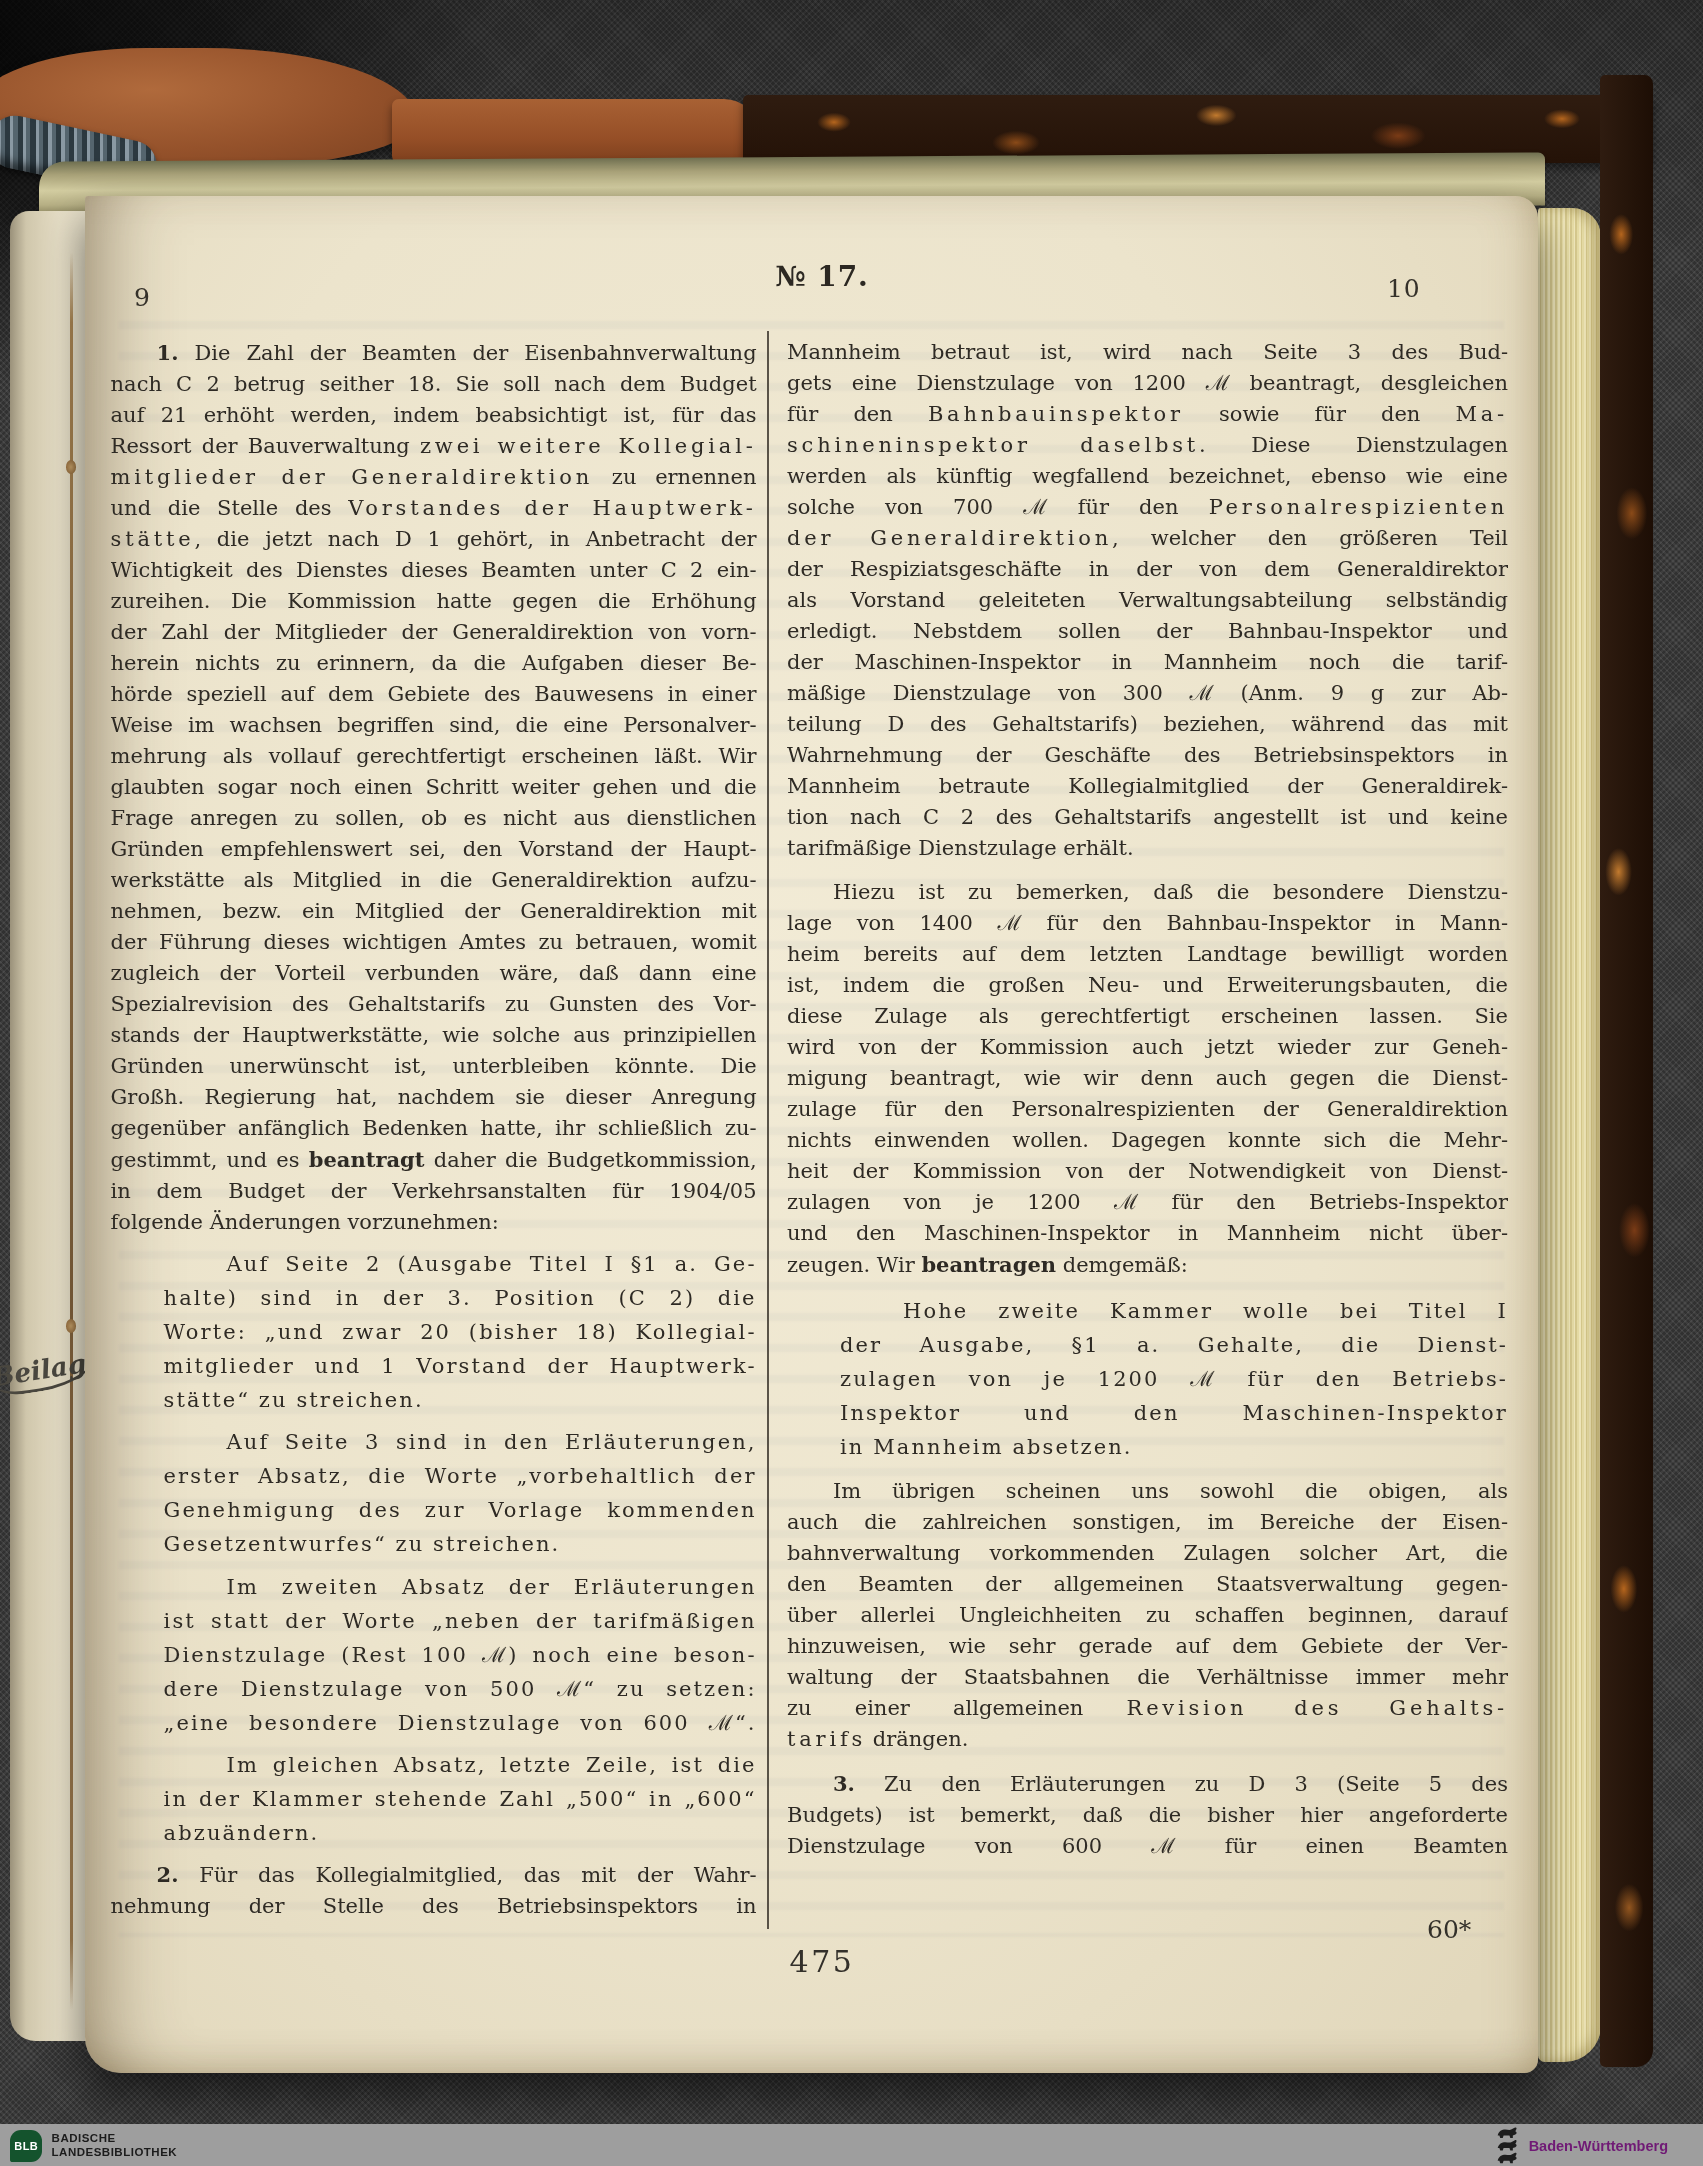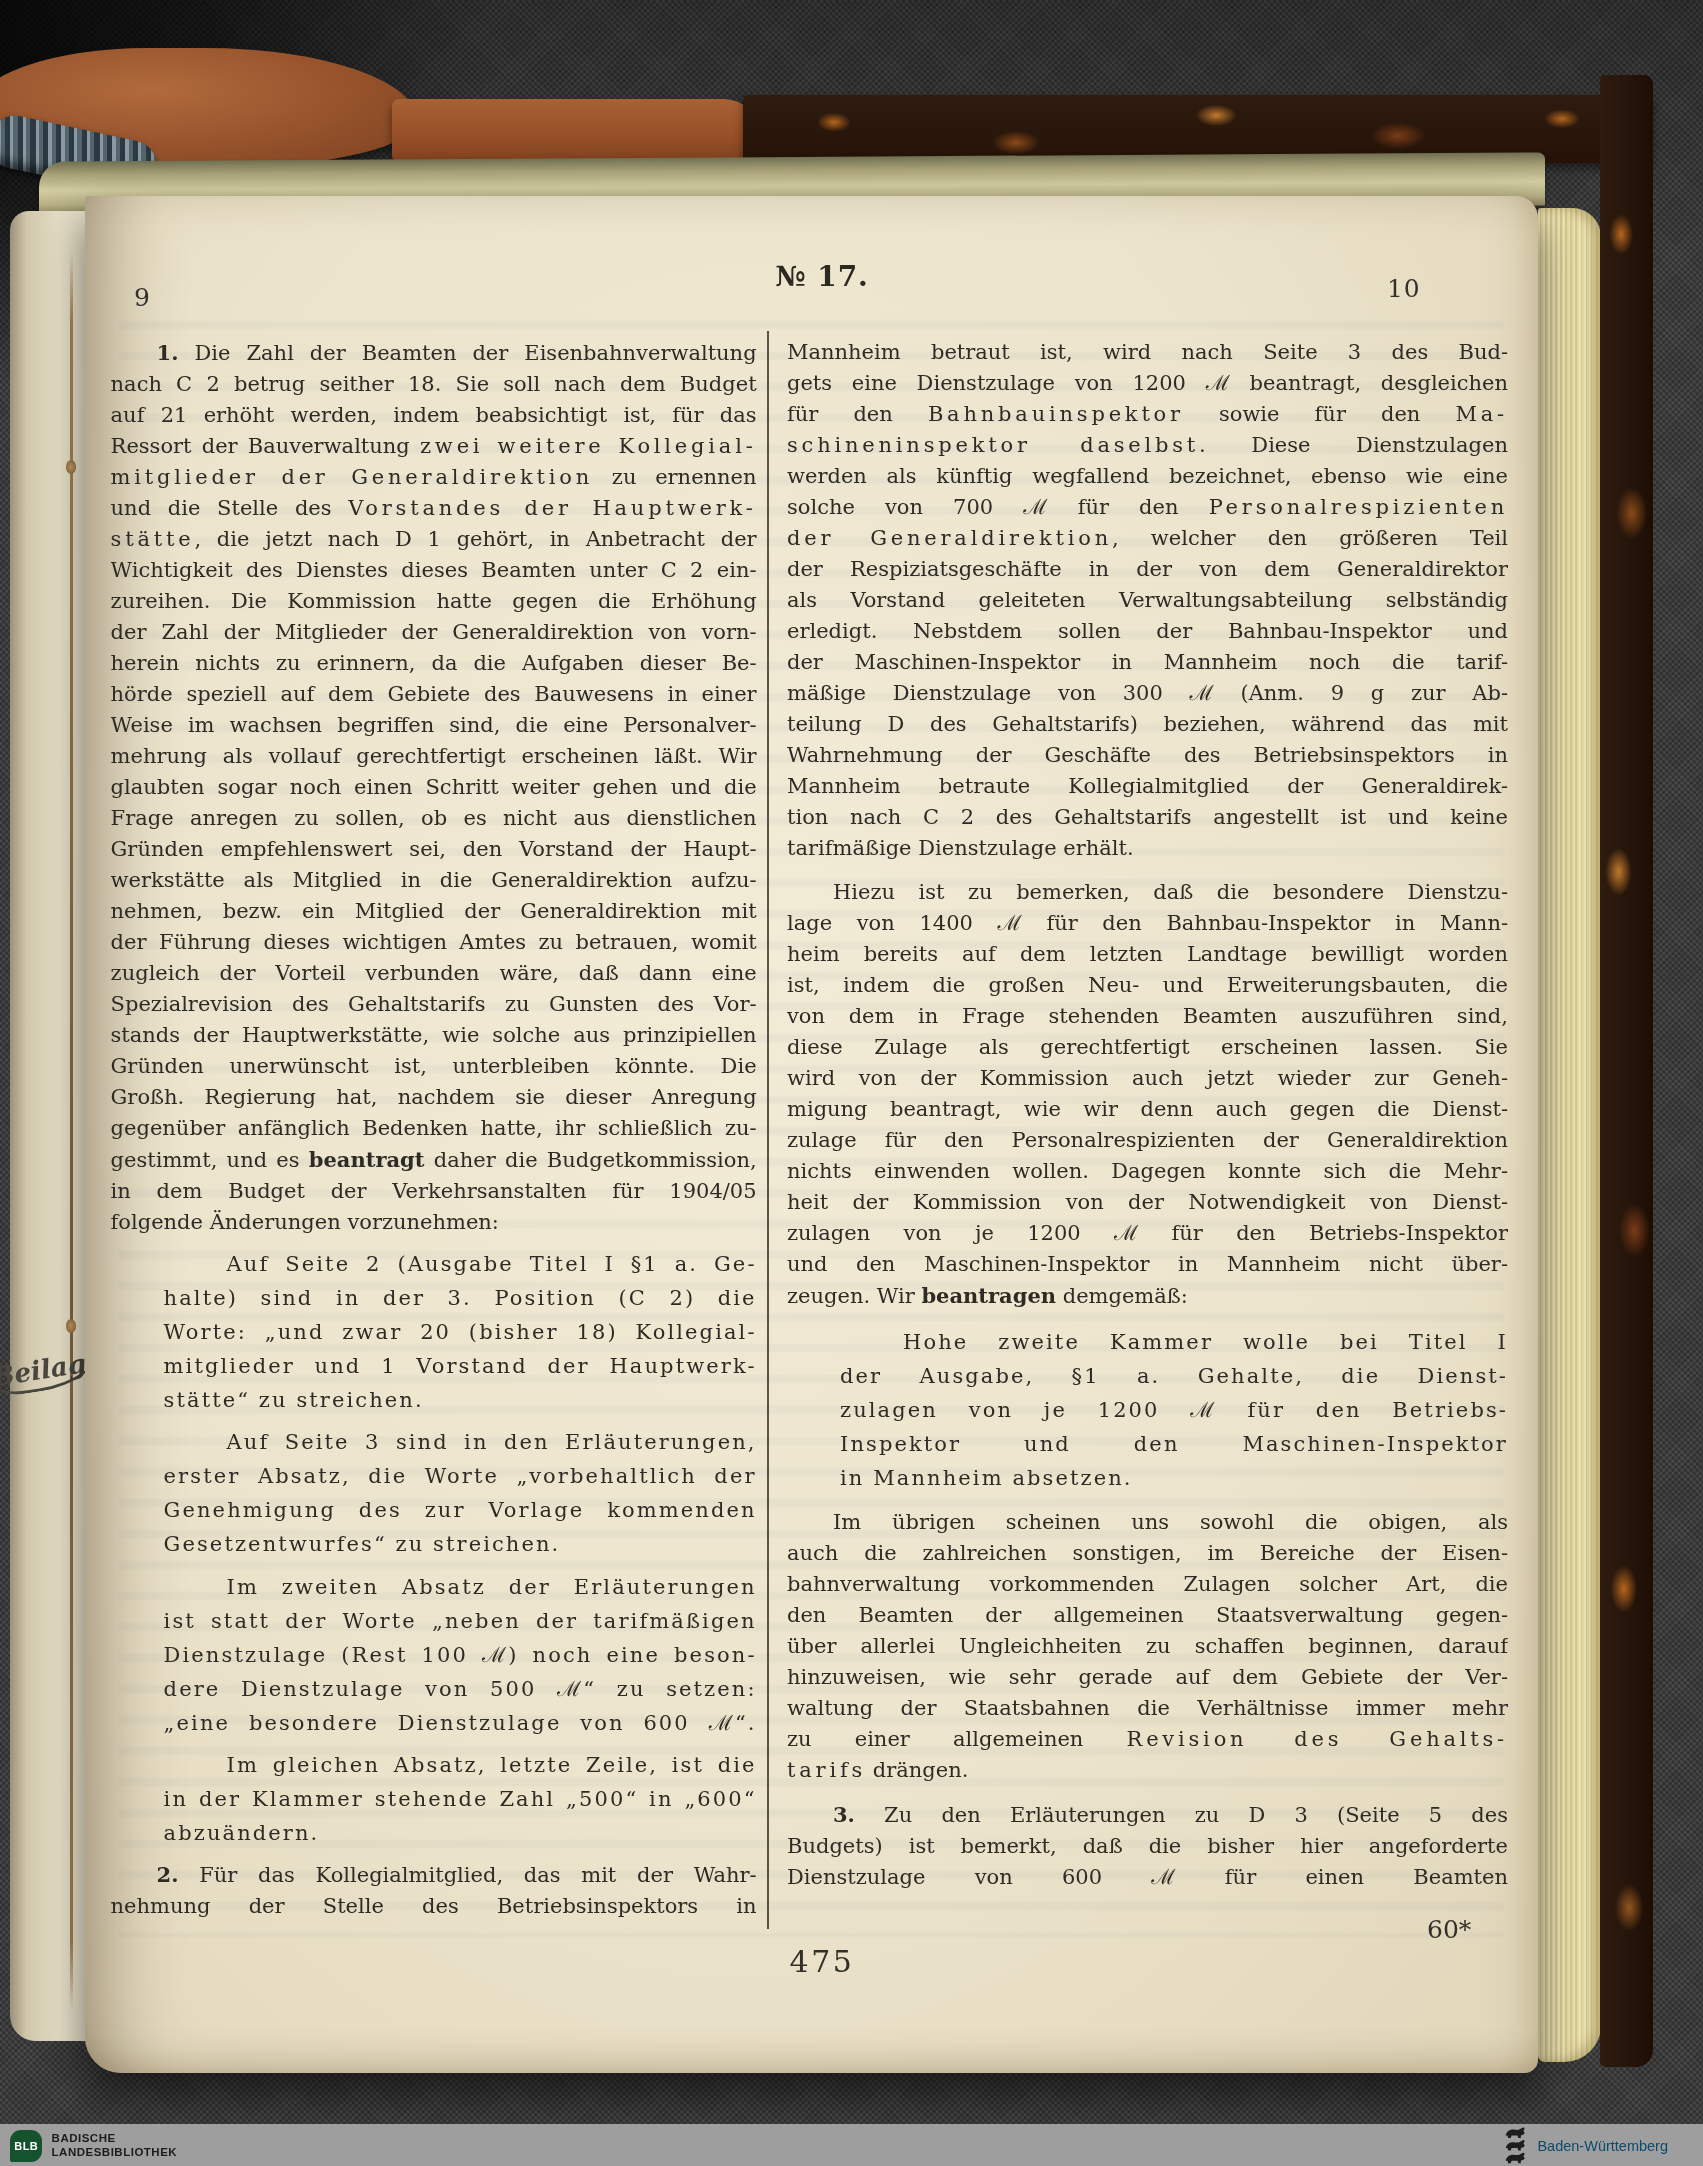--- a/index.html
+++ b/index.html
@@ -156,21 +156,21 @@
   .blb-logo{
     width:32px;height:32px;margin-left:10.2px;background:#14532d;
     border-radius:11px 11px 11px 2.6px;
     display:flex;align-items:center;justify-content:center;
     color:#ffffff;font-weight:bold;font-size:11px;letter-spacing:0.4px;
   }
   .blb-text{margin-left:9.4px;color:#1c1c1c;font-weight:bold;font-size:11.5px;
     line-height:13.6px;letter-spacing:0.5px;}
   .bw-group{margin-left:auto;margin-right:36px;display:flex;align-items:center;}
   .bw-lions{width:25.6px;height:37px;margin-right:8.5px;}
-  .bw-text{color:#0c4a6e;font-size:14.5px;font-weight:400;}
+  .bw-text{color:#701a75;font-size:14.5px;font-weight:700;}
 </style>
 </head>
 <body>
 
 <div class="fabric"></div>
 <div class="fabric-shade"></div>
 
 <div class="leather-blob"></div>
 <div class="headband"></div>
 <div class="leather-strip"></div>
@@ -271,21 +271,20 @@
         <div class="line"><span>Wahrnehmung der Geschäfte des Betriebsinspektors in</span></div>
         <div class="line"><span>Mannheim betraute Kollegialmitglied der Generaldirek-</span></div>
         <div class="line"><span>tion nach C 2 des Gehaltstarifs angestellt ist und keine</span></div>
         <div class="line nj"><span>tarifmäßige Dienstzulage erhält.</span></div>
       </div>
       <div class="par para">
         <div class="line first"><span>Hiezu ist zu bemerken, daß die besondere Dienstzu-</span></div>
         <div class="line"><span>lage von 1400 ℳ für den Bahnbau-Inspektor in Mann-</span></div>
         <div class="line"><span>heim bereits auf dem letzten Landtage bewilligt worden</span></div>
         <div class="line"><span>ist, indem die großen Neu- und Erweiterungsbauten, die</span></div>
-        <div class="line"><span>von dem in Frage stehenden Beamten auszuführen sind,</span></div>
         <div class="line"><span>diese Zulage als gerechtfertigt erscheinen lassen.   Sie</span></div>
         <div class="line"><span>wird von der Kommission auch jetzt wieder zur Geneh-</span></div>
         <div class="line"><span>migung beantragt, wie wir denn auch gegen die Dienst-</span></div>
         <div class="line"><span>zulage für den Personalrespizienten der Generaldirektion</span></div>
         <div class="line"><span>nichts einwenden wollen. Dagegen konnte sich die Mehr-</span></div>
         <div class="line"><span>heit der Kommission von der Notwendigkeit von Dienst-</span></div>
         <div class="line"><span>zulagen von je 1200 ℳ für den Betriebs-Inspektor</span></div>
         <div class="line"><span>und den Maschinen-Inspektor in Mannheim nicht über-</span></div>
         <div class="line nj"><span>zeugen.   Wir </span><span class="b">beantragen</span><span> demgemäß:</span></div>
       </div>

